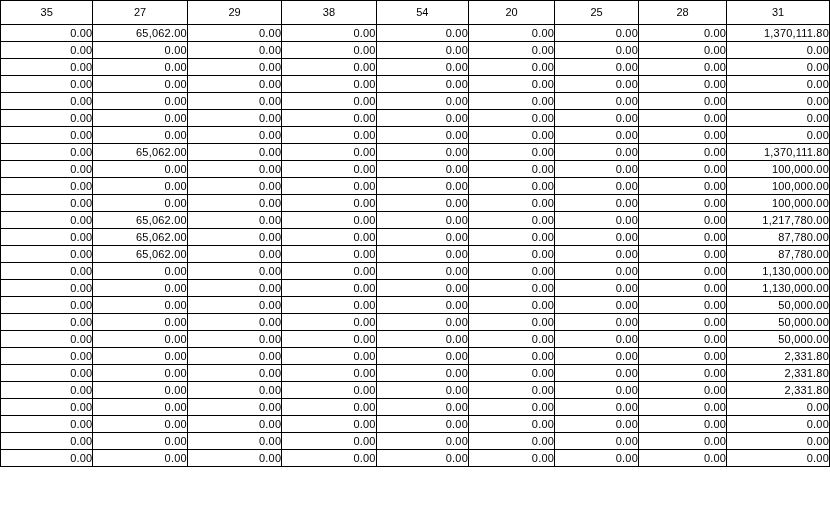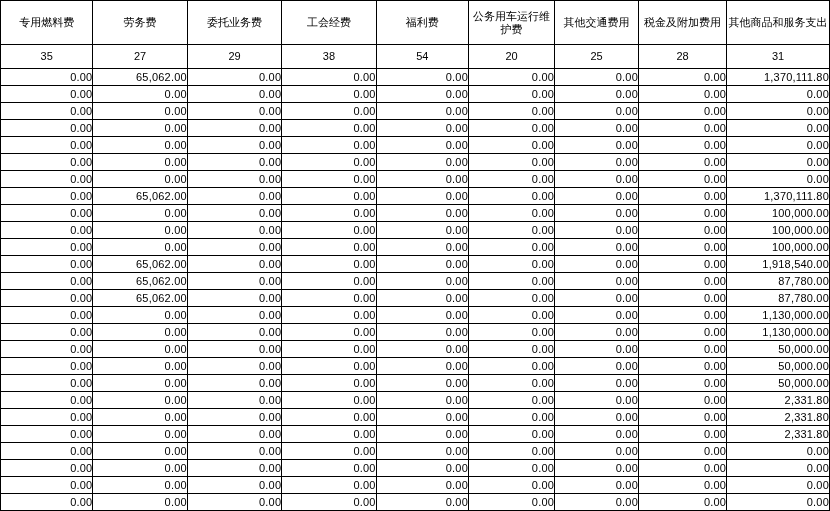--- a/index.html
+++ b/index.html
@@ -85,31 +85,20 @@
         <col class="c2">
         <col class="c3">
         <col class="c4">
       <col class="c5">
         <col class="c6">
         <col class="c7">
         <col class="c8">
     </colgroup>
     <thead>
       <tr>
-        <th class="hdr">专用燃料费</th>
-        <th class="hdr">劳务费</th>
-        <th class="hdr">委托业务费</th>
-        <th class="hdr">工会经费</th>
-        <th class="hdr">福利费</th>
-        <th class="hdr">公务用车运行维护费</th>
-        <th class="hdr">其他交通费用</th>
-        <th class="hdr">税金及附加费用</th>
-        <th class="hdr">其他商品和服务支出</th>
-      </tr>
-      <tr>
         <td class="numhdr">35</td>
         <td class="numhdr">27</td>
         <td class="numhdr">29</td>
         <td class="numhdr">38</td>
         <td class="numhdr">54</td>
         <td class="numhdr">20</td>
         <td class="numhdr">25</td>
         <td class="numhdr">28</td>
         <td class="numhdr">31</td>
       </tr>
@@ -238,21 +227,21 @@
         </tr>
         <tr>
           <td class="val">0.00</td>
           <td class="val">65,062.00</td>
           <td class="val">0.00</td>
           <td class="val">0.00</td>
           <td class="val">0.00</td>
           <td class="val">0.00</td>
           <td class="val">0.00</td>
           <td class="val">0.00</td>
-          <td class="val">1,918,540.00</td>
+          <td class="val">1,217,780.00</td>
         </tr>
         <tr>
           <td class="val">0.00</td>
           <td class="val">65,062.00</td>
           <td class="val">0.00</td>
           <td class="val">0.00</td>
           <td class="val">0.00</td>
           <td class="val">0.00</td>
           <td class="val">0.00</td>
           <td class="val">0.00</td>

